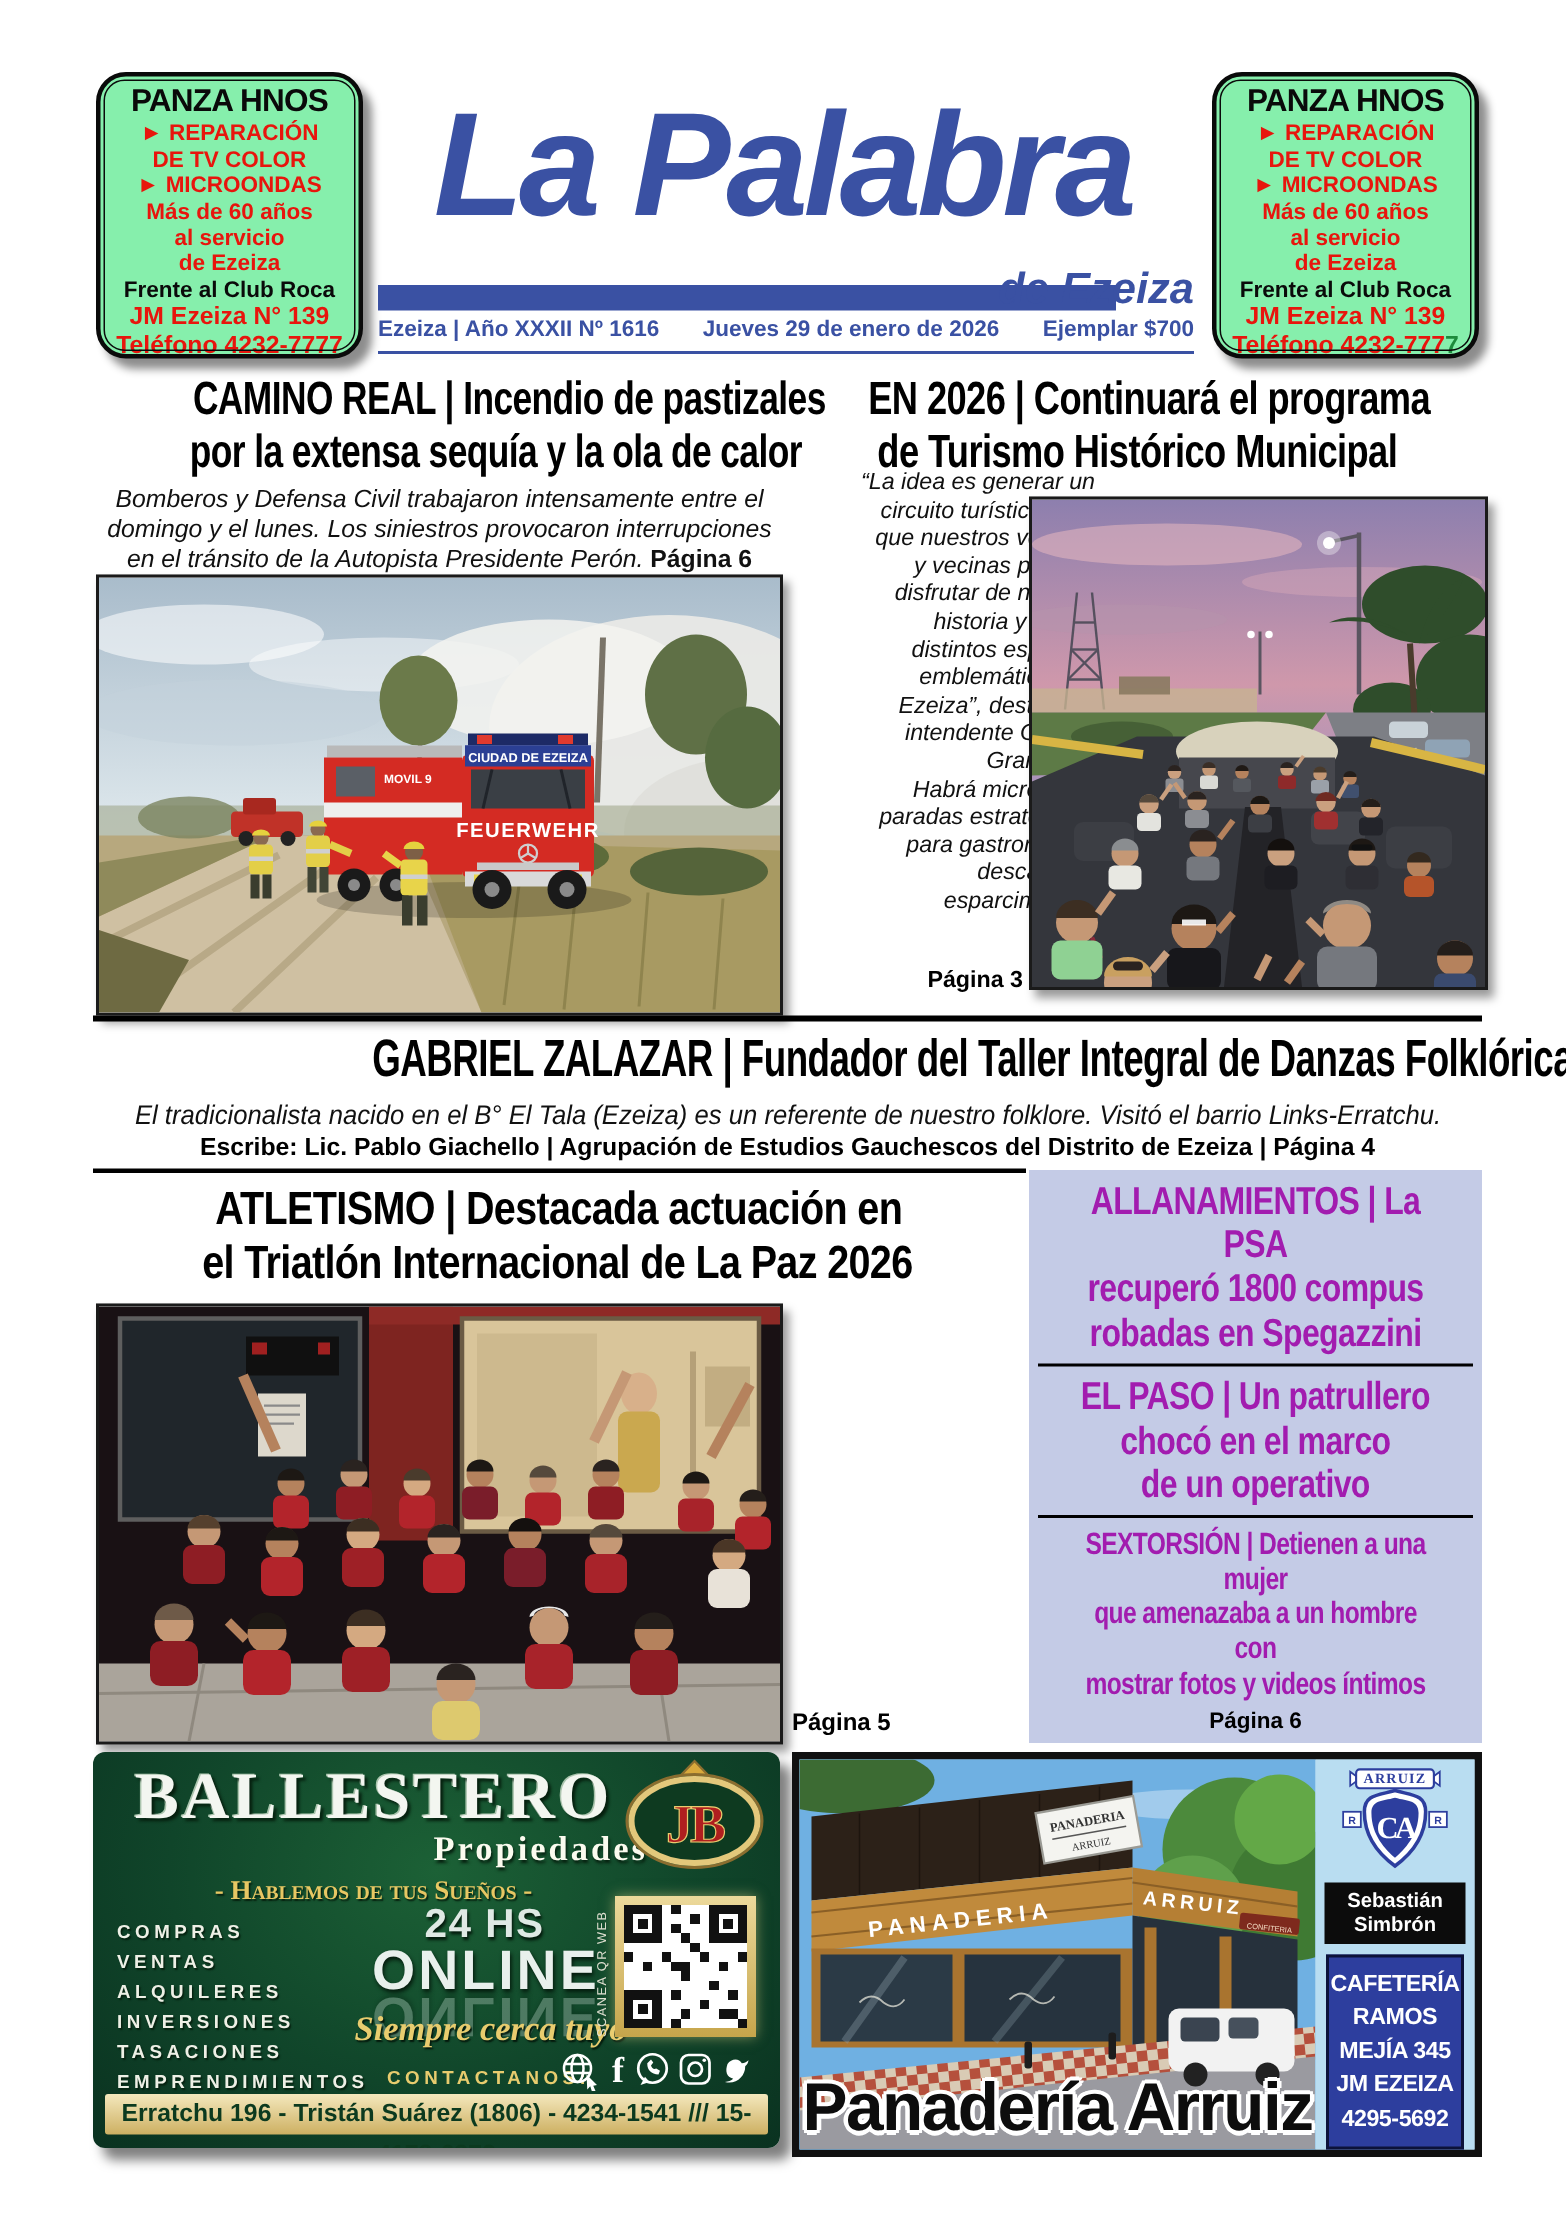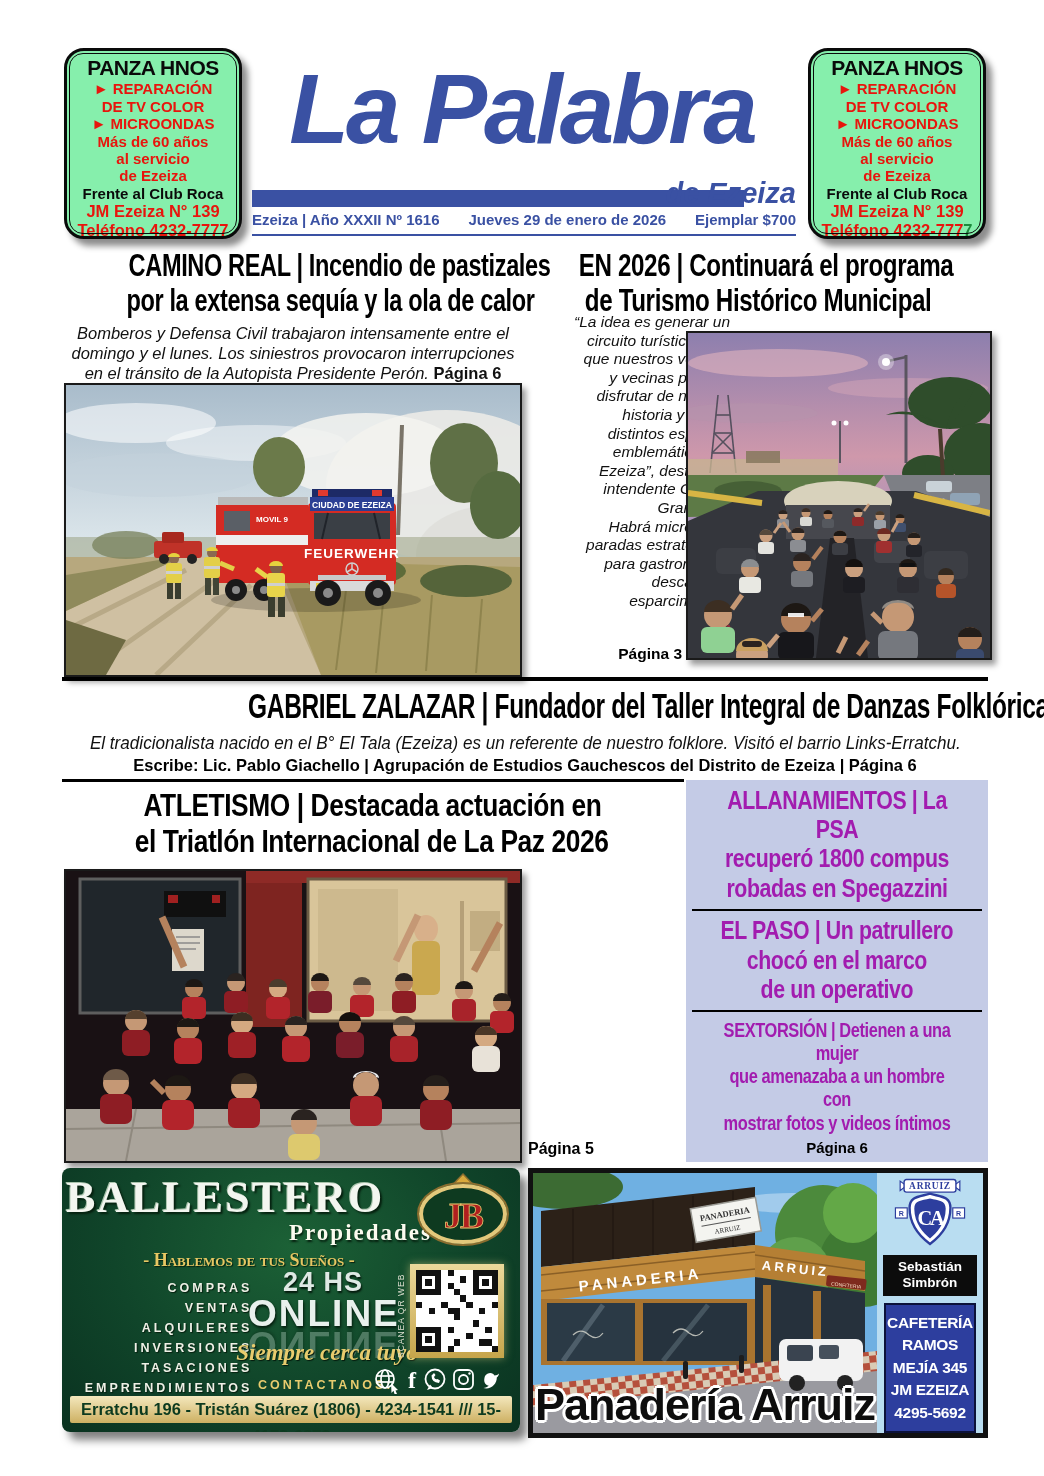--- a/index.html
+++ b/index.html
@@ -44,30 +44,30 @@
           display:flex;flex-direction:column;justify-content:space-evenly;text-align:center;}
   .brief{font-weight:bold;color:#a21caf;line-height:1.13;letter-spacing:-.5px;}
   .brief .in{display:inline-block;transform-origin:50% 50%;white-space:pre-line;}
   .b1,.b2{font-size:26px;} .b3{font-size:20.5px;}
   .bdiv{height:2px;background:#000;margin:0 6px;}
   .bref{font-weight:bold;font-size:15px;color:#000;}
   
   #ball{position:absolute;left:62px;top:1168px;width:458px;height:264px;border-radius:8px;overflow:hidden;
         background:radial-gradient(ellipse at 50% 30%,#1c6136 0%,#10452a 55%,#0a3220 100%);
         box-shadow:7px 8px 8px rgba(0,0,0,.5);color:#fff;}
-  .ball-name{position:absolute;left:4px;top:4px;width:366px;text-align:left;font-family:"Liberation Serif",serif;
+  .ball-name{position:absolute;left:4px;top:4px;width:366px;text-align:center;font-family:"Liberation Serif",serif;
              font-weight:bold;font-size:44px;color:#f3f6f0;letter-spacing:2px;
              text-shadow:2px 2px 2px #06200f,-1px -1px 0 #aac4ad;}
   .ball-sub{position:absolute;left:4px;top:52px;width:366px;text-align:right;font-family:"Liberation Serif",serif;
             font-weight:bold;font-size:23px;color:#fbfbef;letter-spacing:2px;text-shadow:1px 2px 2px #06200f;}
   .ball-slogan{position:absolute;left:4px;top:82px;width:366px;text-align:center;font-family:"Liberation Serif",serif;
                font-weight:bold;font-variant:small-caps;font-size:18px;color:#e7c763;text-shadow:1px 1px 1px #06200f;}
   .services{position:absolute;left:16px;top:110px;font-size:12.5px;font-weight:bold;letter-spacing:3px;
             line-height:1.6;color:#eef0e6;text-shadow:1px 1px 1px #06200f;}
-  .services span{display:block;text-align:right;}
+  .services span{display:block;}
   .hours24{position:absolute;left:186px;top:102px;width:150px;text-align:center;line-height:.95;}
   .h24{font-size:27px;font-weight:bold;color:#dfe9e4;letter-spacing:1px;text-shadow:1px 2px 2px #04190c;}
   .onl{font-size:37px;font-weight:bold;color:#e8f0ec;letter-spacing:2px;text-shadow:1px 2px 3px #04190c;}
   .onl-reflect{transform:scaleY(-1);opacity:.28;margin-top:-4px;}
   .tagline{position:absolute;left:140px;top:172px;width:250px;font-family:"Liberation Serif",serif;
            font-style:italic;font-weight:bold;font-size:23px;color:#e8cc6e;text-align:center;text-shadow:1px 1px 1px #04190c;}
   .scanea{position:absolute;right:114px;top:98px;height:92px;writing-mode:vertical-rl;transform:rotate(180deg);
           font-size:8.5px;color:#e0e0d2;letter-spacing:1px;}
   .qr-wrap{position:absolute;right:16px;top:96px;width:94px;height:94px;background:linear-gradient(#ecd99b,#c6a54b);
            padding:6px;box-sizing:border-box;box-shadow:0 0 8px rgba(240,220,140,.5);}
@@ -443,21 +443,21 @@
   </div>
 
   <div class="rule" style="left:62px;top:677px;width:926px;height:4px;"></div>
 
   <div class="headline" style="left:58px;top:687px;width:930px;font-size:35px;line-height:1.1;">
     <span class="ln cx70">GABRIEL ZALAZAR | Fundador del Taller Integral de Danzas Folklóricas Arami</span>
   </div>
   <div class="deck" style="left:62px;top:733px;width:926px;font-size:18px;">
     <span class="ln cx95" style="display:inline-block;white-space:nowrap;transform-origin:center;">El tradicionalista nacido en el B° El Tala (Ezeiza) es un referente de nuestro folklore. Visitó el barrio Links-Erratchu.</span>
   </div>
-  <div class="abs" style="left:62px;top:756px;width:926px;text-align:center;font-weight:bold;font-size:16.5px;color:#000;">Escribe: Lic. Pablo Giachello | Agrupación de Estudios Gauchescos del Distrito de Ezeiza | Página 6</div>
+  <div class="abs" style="left:62px;top:756px;width:926px;text-align:center;font-weight:bold;font-size:16.5px;color:#000;">Escribe: Lic. Pablo Giachello | Agrupación de Estudios Gauchescos del Distrito de Ezeiza | Página 4</div>
   <div class="rule" style="left:62px;top:779px;width:622px;height:3px;"></div>
 
   <div class="headline" style="left:62px;top:788px;width:620px;font-size:31px;line-height:1.15;">
     <span class="ln cx85">ATLETISMO | Destacada actuación en</span><br>
     <span class="ln cx85">el Triatlón Internacional de La Paz 2026</span>
   </div>
   <div class="photo" style="left:64px;top:869px;width:454px;height:290px;">
     <svg viewBox="0 0 454 290" preserveAspectRatio="none">
       <rect width="454" height="290" fill="#191114"></rect>
       <rect x="14" y="8" width="160" height="134" fill="#20262b" stroke="#5e5e5e" stroke-width="3"></rect>

